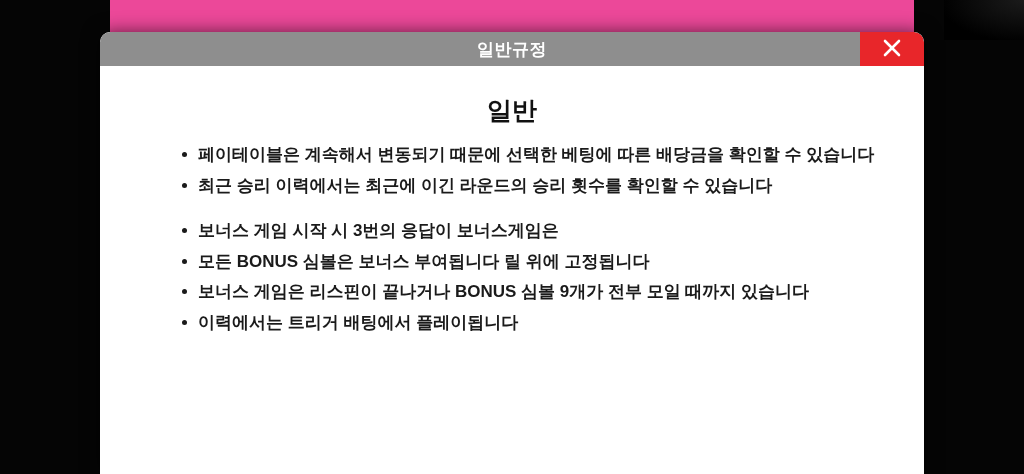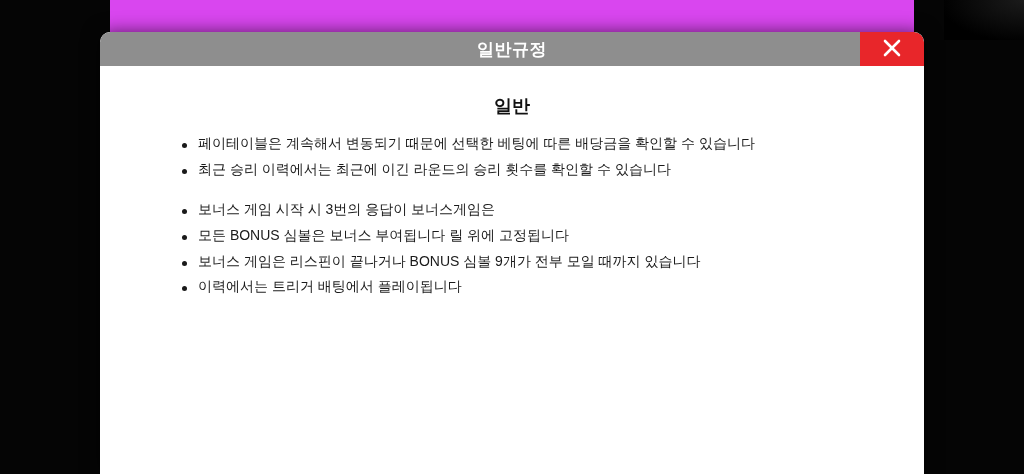--- a/index.html
+++ b/index.html
@@ -10,21 +10,21 @@
   body {
     width: 1024px;
     height: 474px;
     overflow: hidden;
     font-family: "Liberation Sans", sans-serif;
   }
   #screen {
     position: relative;
     width: 1024px;
     height: 474px;
-    background: #d946ef;
+    background: #ec4899;
   }
   
   #bg-left, #bg-right {
     position: absolute;
     top: 0;
     bottom: 0;
     width: 110px;
     background: #050505;
   }
   #bg-left { left: 0; }
@@ -84,41 +84,42 @@
   #content {
     height: 408px;
     overflow: hidden;
     padding: 0 40px;
     box-sizing: border-box;
     background: #ffffff;
   }
 
   .section-heading {
     text-align: center;
-    font-size: 18px;
+    font-size: 25px;
     font-weight: bold;
     color: #111111;
     margin: 0;
   }
   #heading-general { padding-top: 28px; }
   #heading-bonus { padding-top: 34px; }
 
   ul.rules {
     list-style: none;
     margin: 14px 0 0 0;
     padding: 0 0 0 42px;
   }
   ul.rules li {
     position: relative;
-    font-size: 14px;
+    font-size: 17px;
     line-height: 1.62;
     color: #1a1a1a;
     padding-left: 16px;
     margin-bottom: 3px;
     white-space: nowrap;
+    font-weight: bold;
   }
   ul.rules li::before {
     content: "";
     position: absolute;
     left: 0;
     top: 11px;
     width: 5px;
     height: 5px;
     border-radius: 50%;
     background: #1a1a1a;

